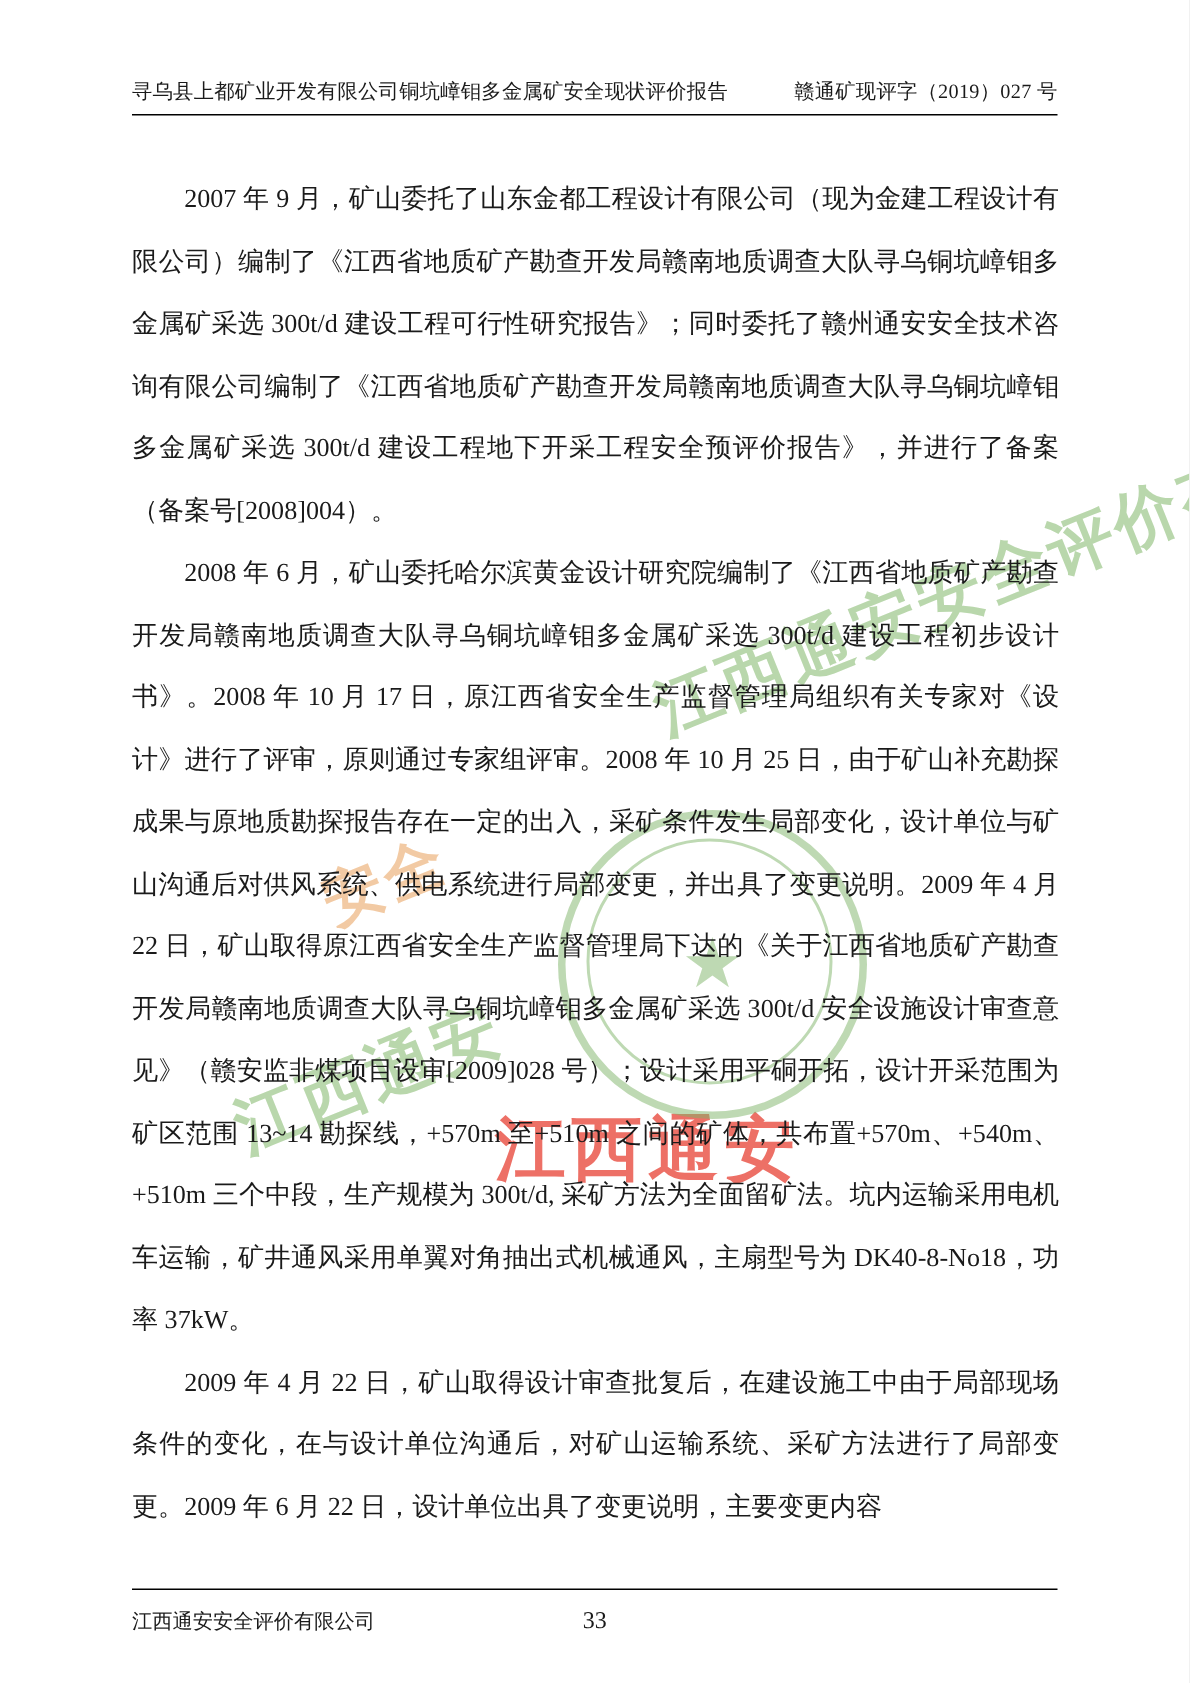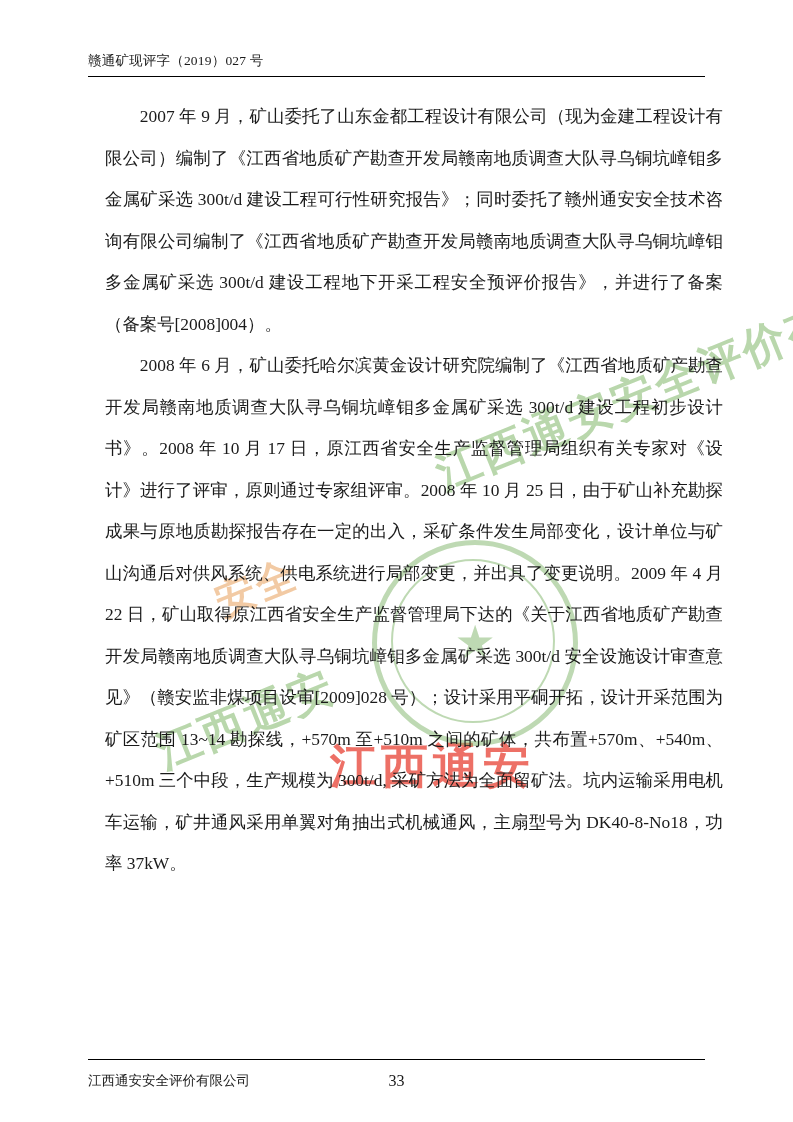--- a/index.html
+++ b/index.html
@@ -39,29 +39,28 @@
     top: 76px;
     left: 88px;
     right: 88px;
     height: 1px;
     background: #000;
   }
 
   
   .body-text {
     position: absolute;
-    top: 96px;
+    top: 112px;
     left: 88px;
     width: 618px;
     font-size: 17.4px;
     line-height: 41.5px;
     text-align: justify;
     text-justify: inter-ideograph;
     z-index: 3;
-    margin-left: 17px;
   }
   .body-text p {
     margin: 0;
     text-indent: 2em;
   }
 
   
   .footer-rule {
     position: absolute;
     bottom: 62px;
@@ -160,38 +159,40 @@
     font-size: 46px;
     line-height: 1;
   }
 </style>
 </head>
 <body>
 
 <div class="page">
 
   <div class="header">
+    <span class="left">寻乌县上都矿业开发有限公司铜坑嶂钼多金属矿安全现状评价报告</span>
     <span class="right">赣通矿现评字（2019）027 号</span>
   </div>
   <div class="header-rule"></div>
 
   <div class="wm-layer">
     <div class="wm wm-green" id="wm2">江西通安安全评价有限公司</div>
     <div class="wm wm-green" id="wm3">江西通安</div>
     <div class="wm wm-orange" id="wm4">安全</div>
     <div class="seal">
       <div class="seal-inner"></div>
       <div class="seal-star">★</div>
     </div>
     <div class="wm wm-red-big" id="wm1">江西通安</div>
   </div>
 
   <div class="body-text">
     <p>2007 年 9 月，矿山委托了山东金都工程设计有限公司（现为金建工程设计有限公司）编制了《江西省地质矿产勘查开发局赣南地质调查大队寻乌铜坑嶂钼多金属矿采选 300t/d 建设工程可行性研究报告》；同时委托了赣州通安安全技术咨询有限公司编制了《江西省地质矿产勘查开发局赣南地质调查大队寻乌铜坑嶂钼多金属矿采选 300t/d 建设工程地下开采工程安全预评价报告》，并进行了备案（备案号[2008]004）。</p>
     <p>2008 年 6 月，矿山委托哈尔滨黄金设计研究院编制了《江西省地质矿产勘查开发局赣南地质调查大队寻乌铜坑嶂钼多金属矿采选 300t/d 建设工程初步设计书》。2008 年 10 月 17 日，原江西省安全生产监督管理局组织有关专家对《设计》进行了评审，原则通过专家组评审。2008 年 10 月 25 日，由于矿山补充勘探成果与原地质勘探报告存在一定的出入，采矿条件发生局部变化，设计单位与矿山沟通后对供风系统、供电系统进行局部变更，并出具了变更说明。2009 年 4 月 22 日，矿山取得原江西省安全生产监督管理局下达的《关于江西省地质矿产勘查开发局赣南地质调查大队寻乌铜坑嶂钼多金属矿采选 300t/d 安全设施设计审查意见》（赣安监非煤项目设审[2009]028 号）；设计采用平硐开拓，设计开采范围为矿区范围 13~14 勘探线，+570m 至+510m 之间的矿体，共布置+570m、+540m、+510m 三个中段，生产规模为 300t/d, 采矿方法为全面留矿法。坑内运输采用电机车运输，矿井通风采用单翼对角抽出式机械通风，主扇型号为 DK40-8-No18，功率 37kW。</p>
+    <p>2009 年 4 月 22 日，矿山取得设计审查批复后，在建设施工中由于局部现场条件的变化，在与设计单位沟通后，对矿山运输系统、采矿方法进行了局部变更。2009 年 6 月 22 日，设计单位出具了变更说明，主要变更内容</p>
   </div>
 
   <div class="footer-rule"></div>
   <div class="footer">
     <span class="company">江西通安安全评价有限公司</span>
     <span class="page-num">33</span>
     <span class="spacer">&nbsp;</span>
   </div>
 
 </div>

